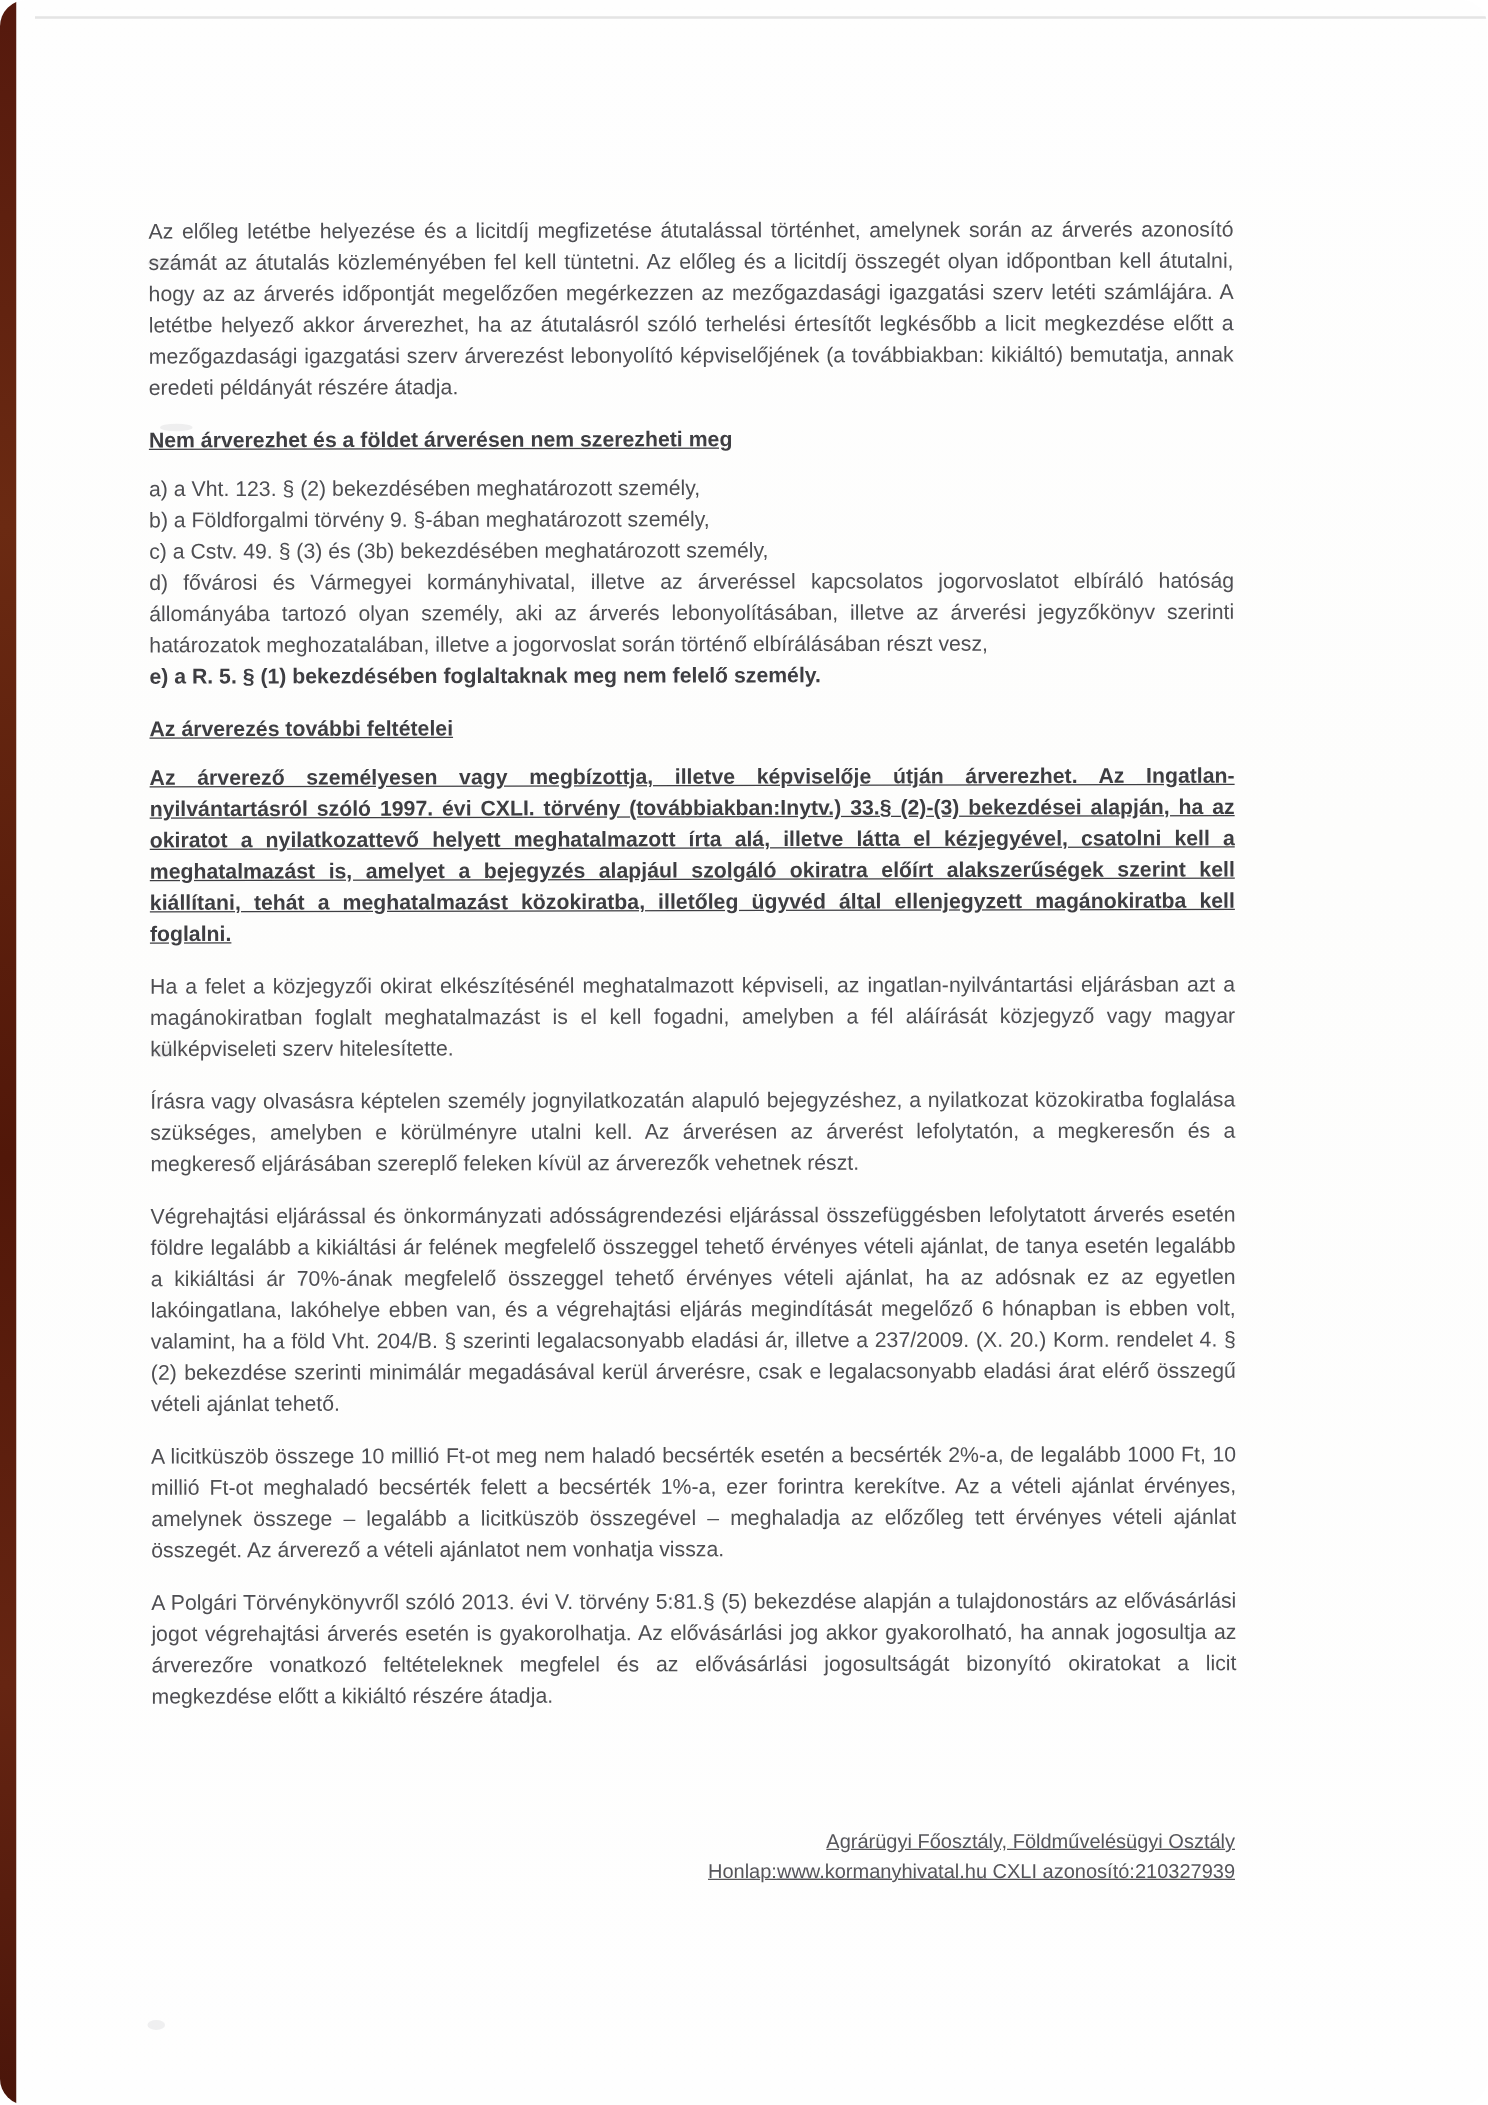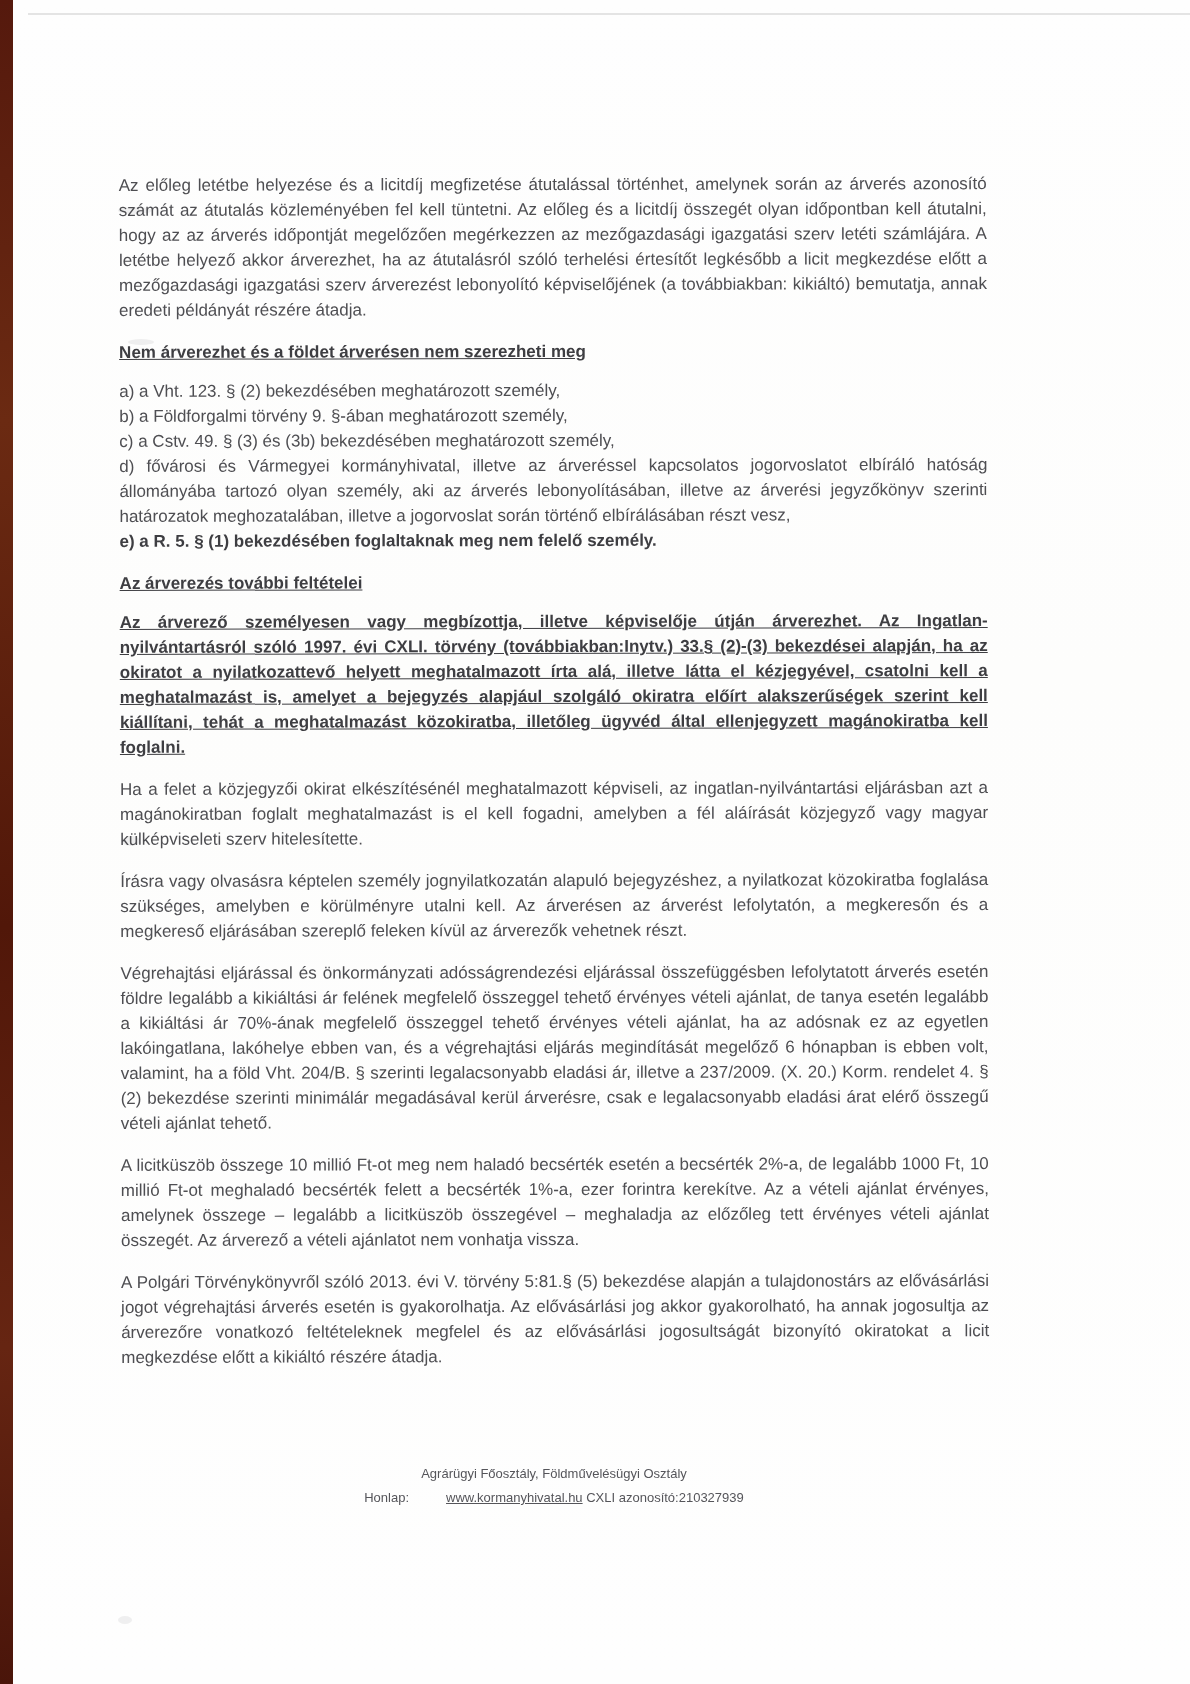--- a/index.html
+++ b/index.html
@@ -7,20 +7,21 @@
     padding: 0;
     background: #ffffff;
   }
   .page {
     position: relative;
     width: 1190px;
     height: 1684px;
     background: linear-gradient(180deg, #fefefe 0%, #fdfdfc 40%, #fefefe 100%);
     overflow: hidden;
     font-family: "Liberation Sans", sans-serif;
+    border-radius: 21px;
   }
   .edge-strip {
     position: absolute;
     left: 0;
     top: 0;
     width: 13px;
     height: 100%;
     background: linear-gradient(180deg, #55190d 0%, #6b2a12 25%, #511709 55%, #662512 80%, #4a150a 100%);
   }
   .top-line {
@@ -66,28 +67,28 @@
   .emph {
     font-weight: bold;
     color: #3e3e42;
     text-decoration: underline;
   }
   .footer {
     position: absolute;
     left: 120px;
     top: 1462px;
     width: 868px;
-    text-align: center;
-    font-size: 13px;
+    text-align: right;
+    font-size: 16px;
     line-height: 24px;
     color: #55555a;
+    text-decoration: underline;
   }
   .footer .link {
     text-decoration: underline;
-    margin-left: 37px;
   }
   .smudge {
     position: absolute;
     background: rgba(110,110,115,0.10);
     border-radius: 50%;
   }
   .smudge.s1 { left: 118px; top: 207px; width: 34px; height: 7px; }
   .smudge.s2 { left: 128px; top: 339px; width: 26px; height: 6px; }
   .smudge.s3 { left: 122px; top: 836px; width: 18px; height: 10px; }
   .smudge.s4 { left: 118px; top: 1616px; width: 14px; height: 8px; }

